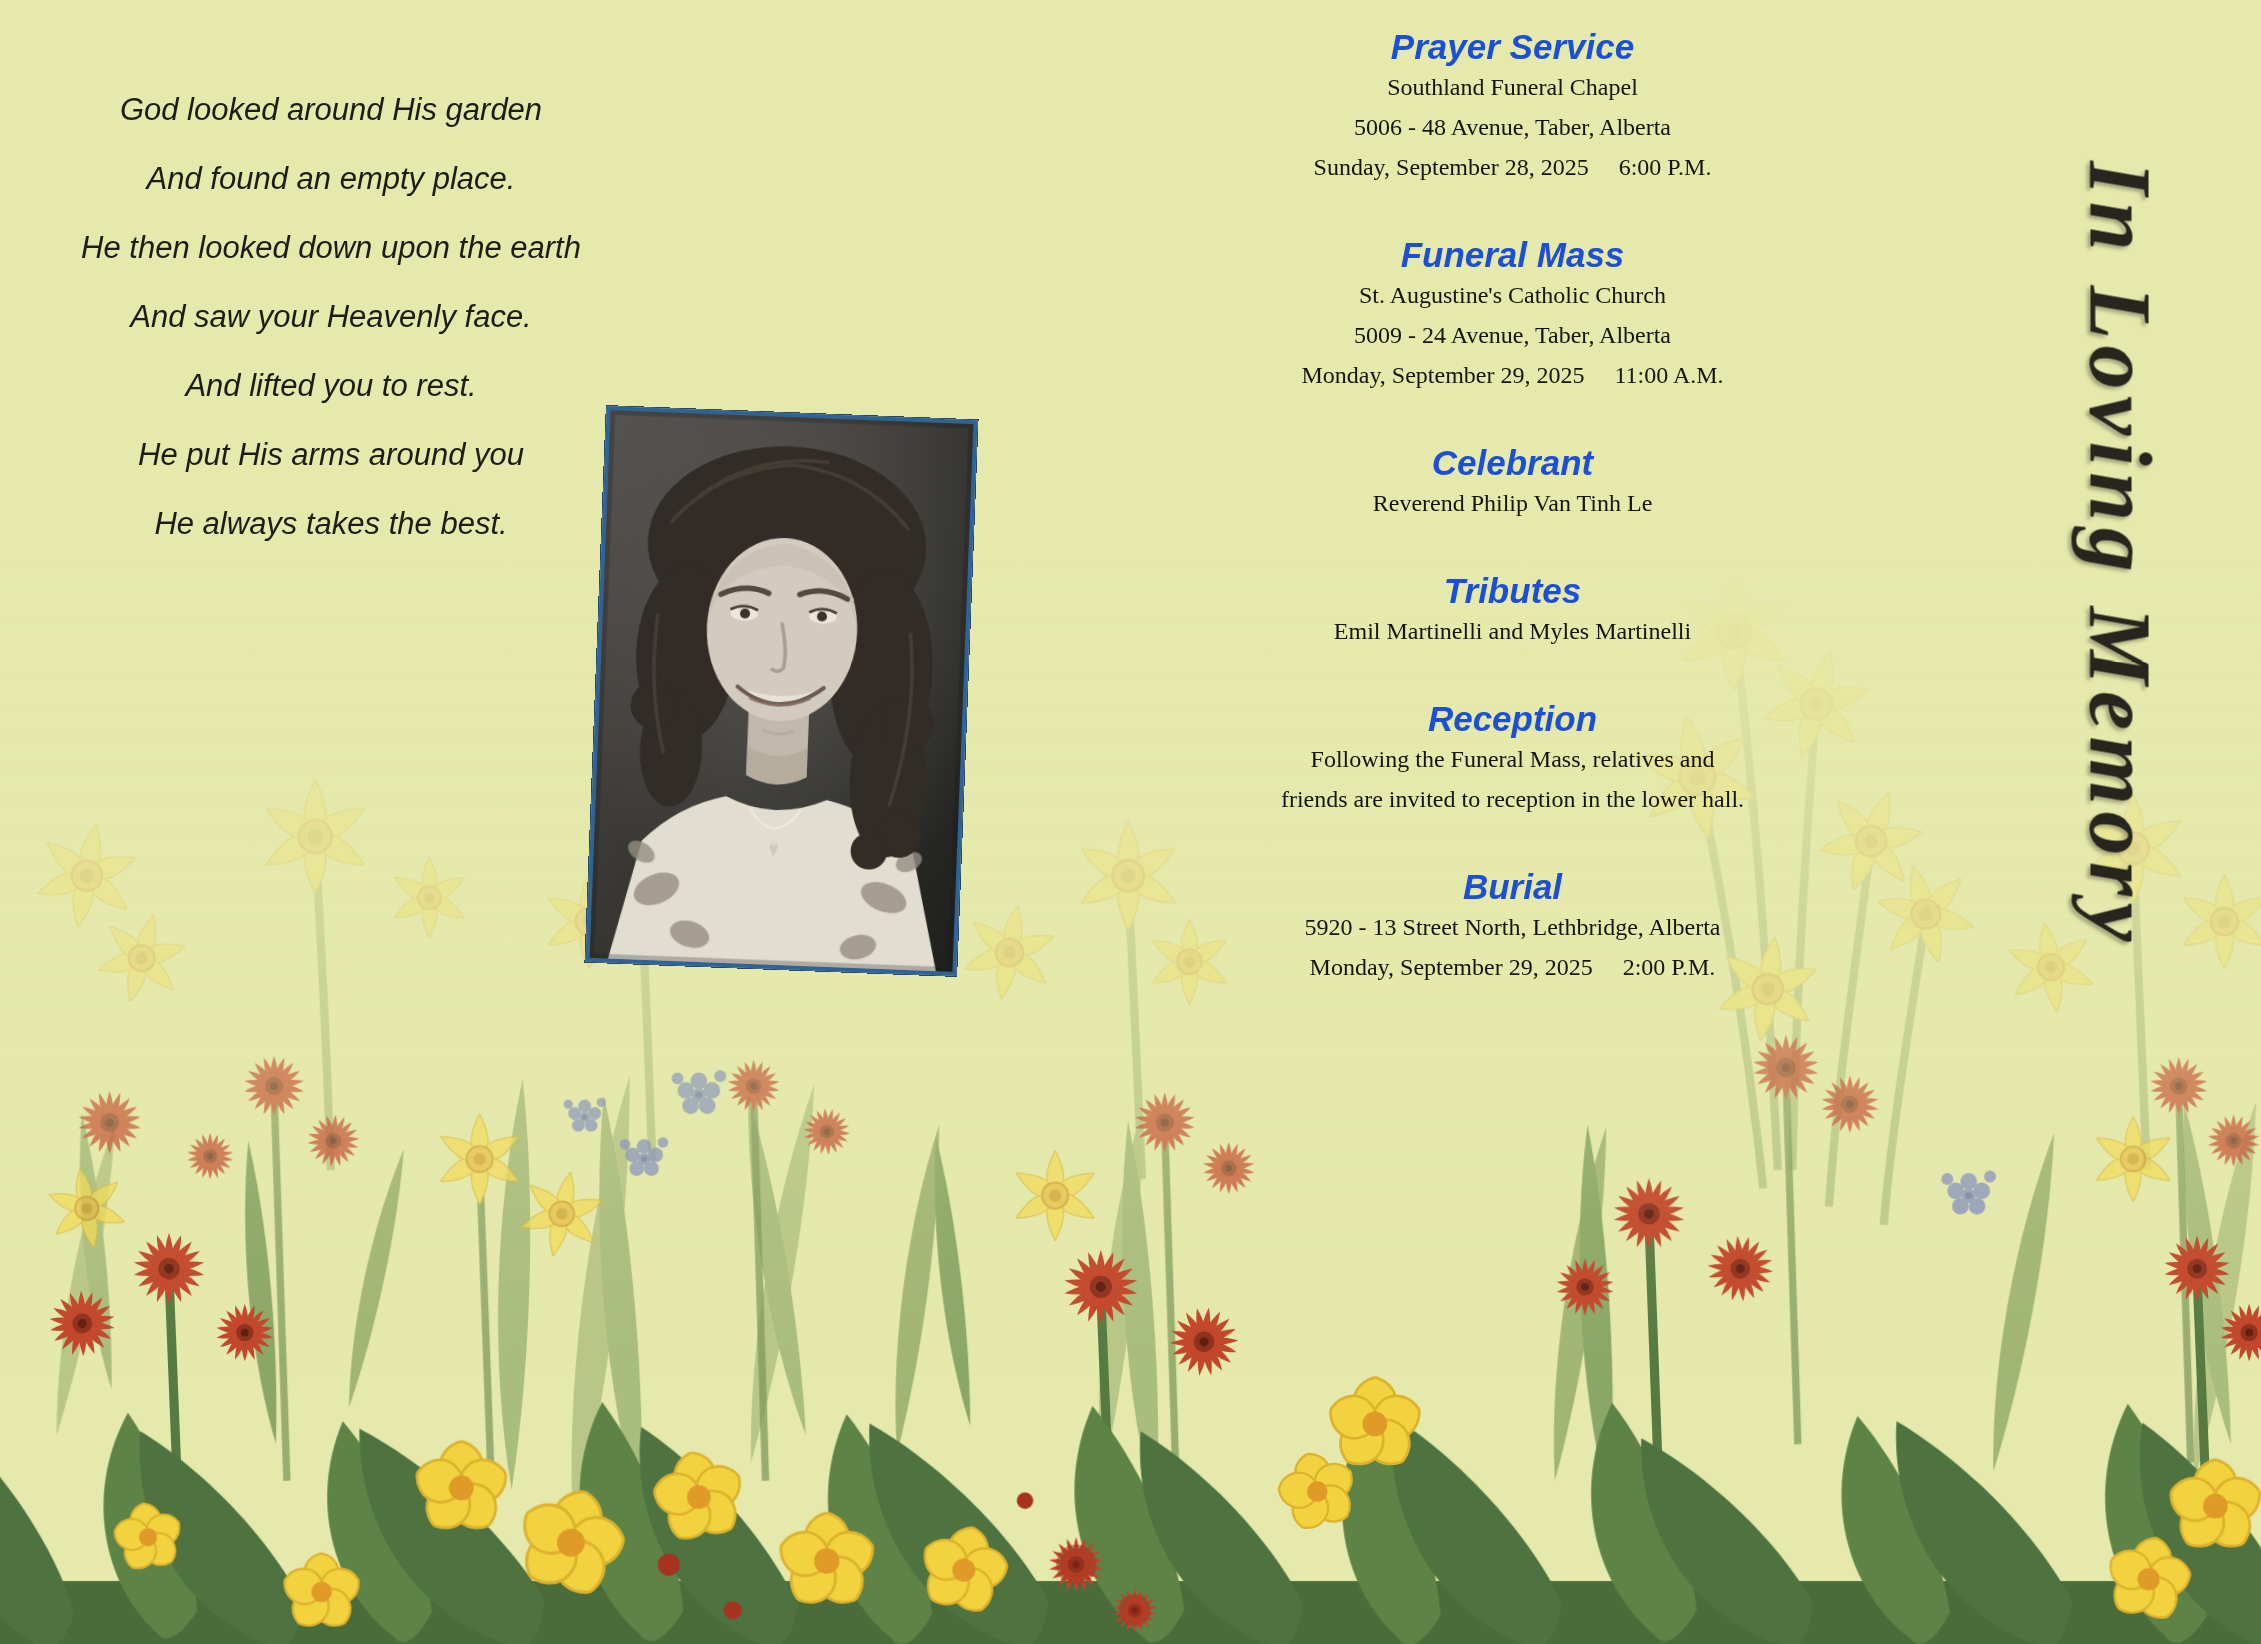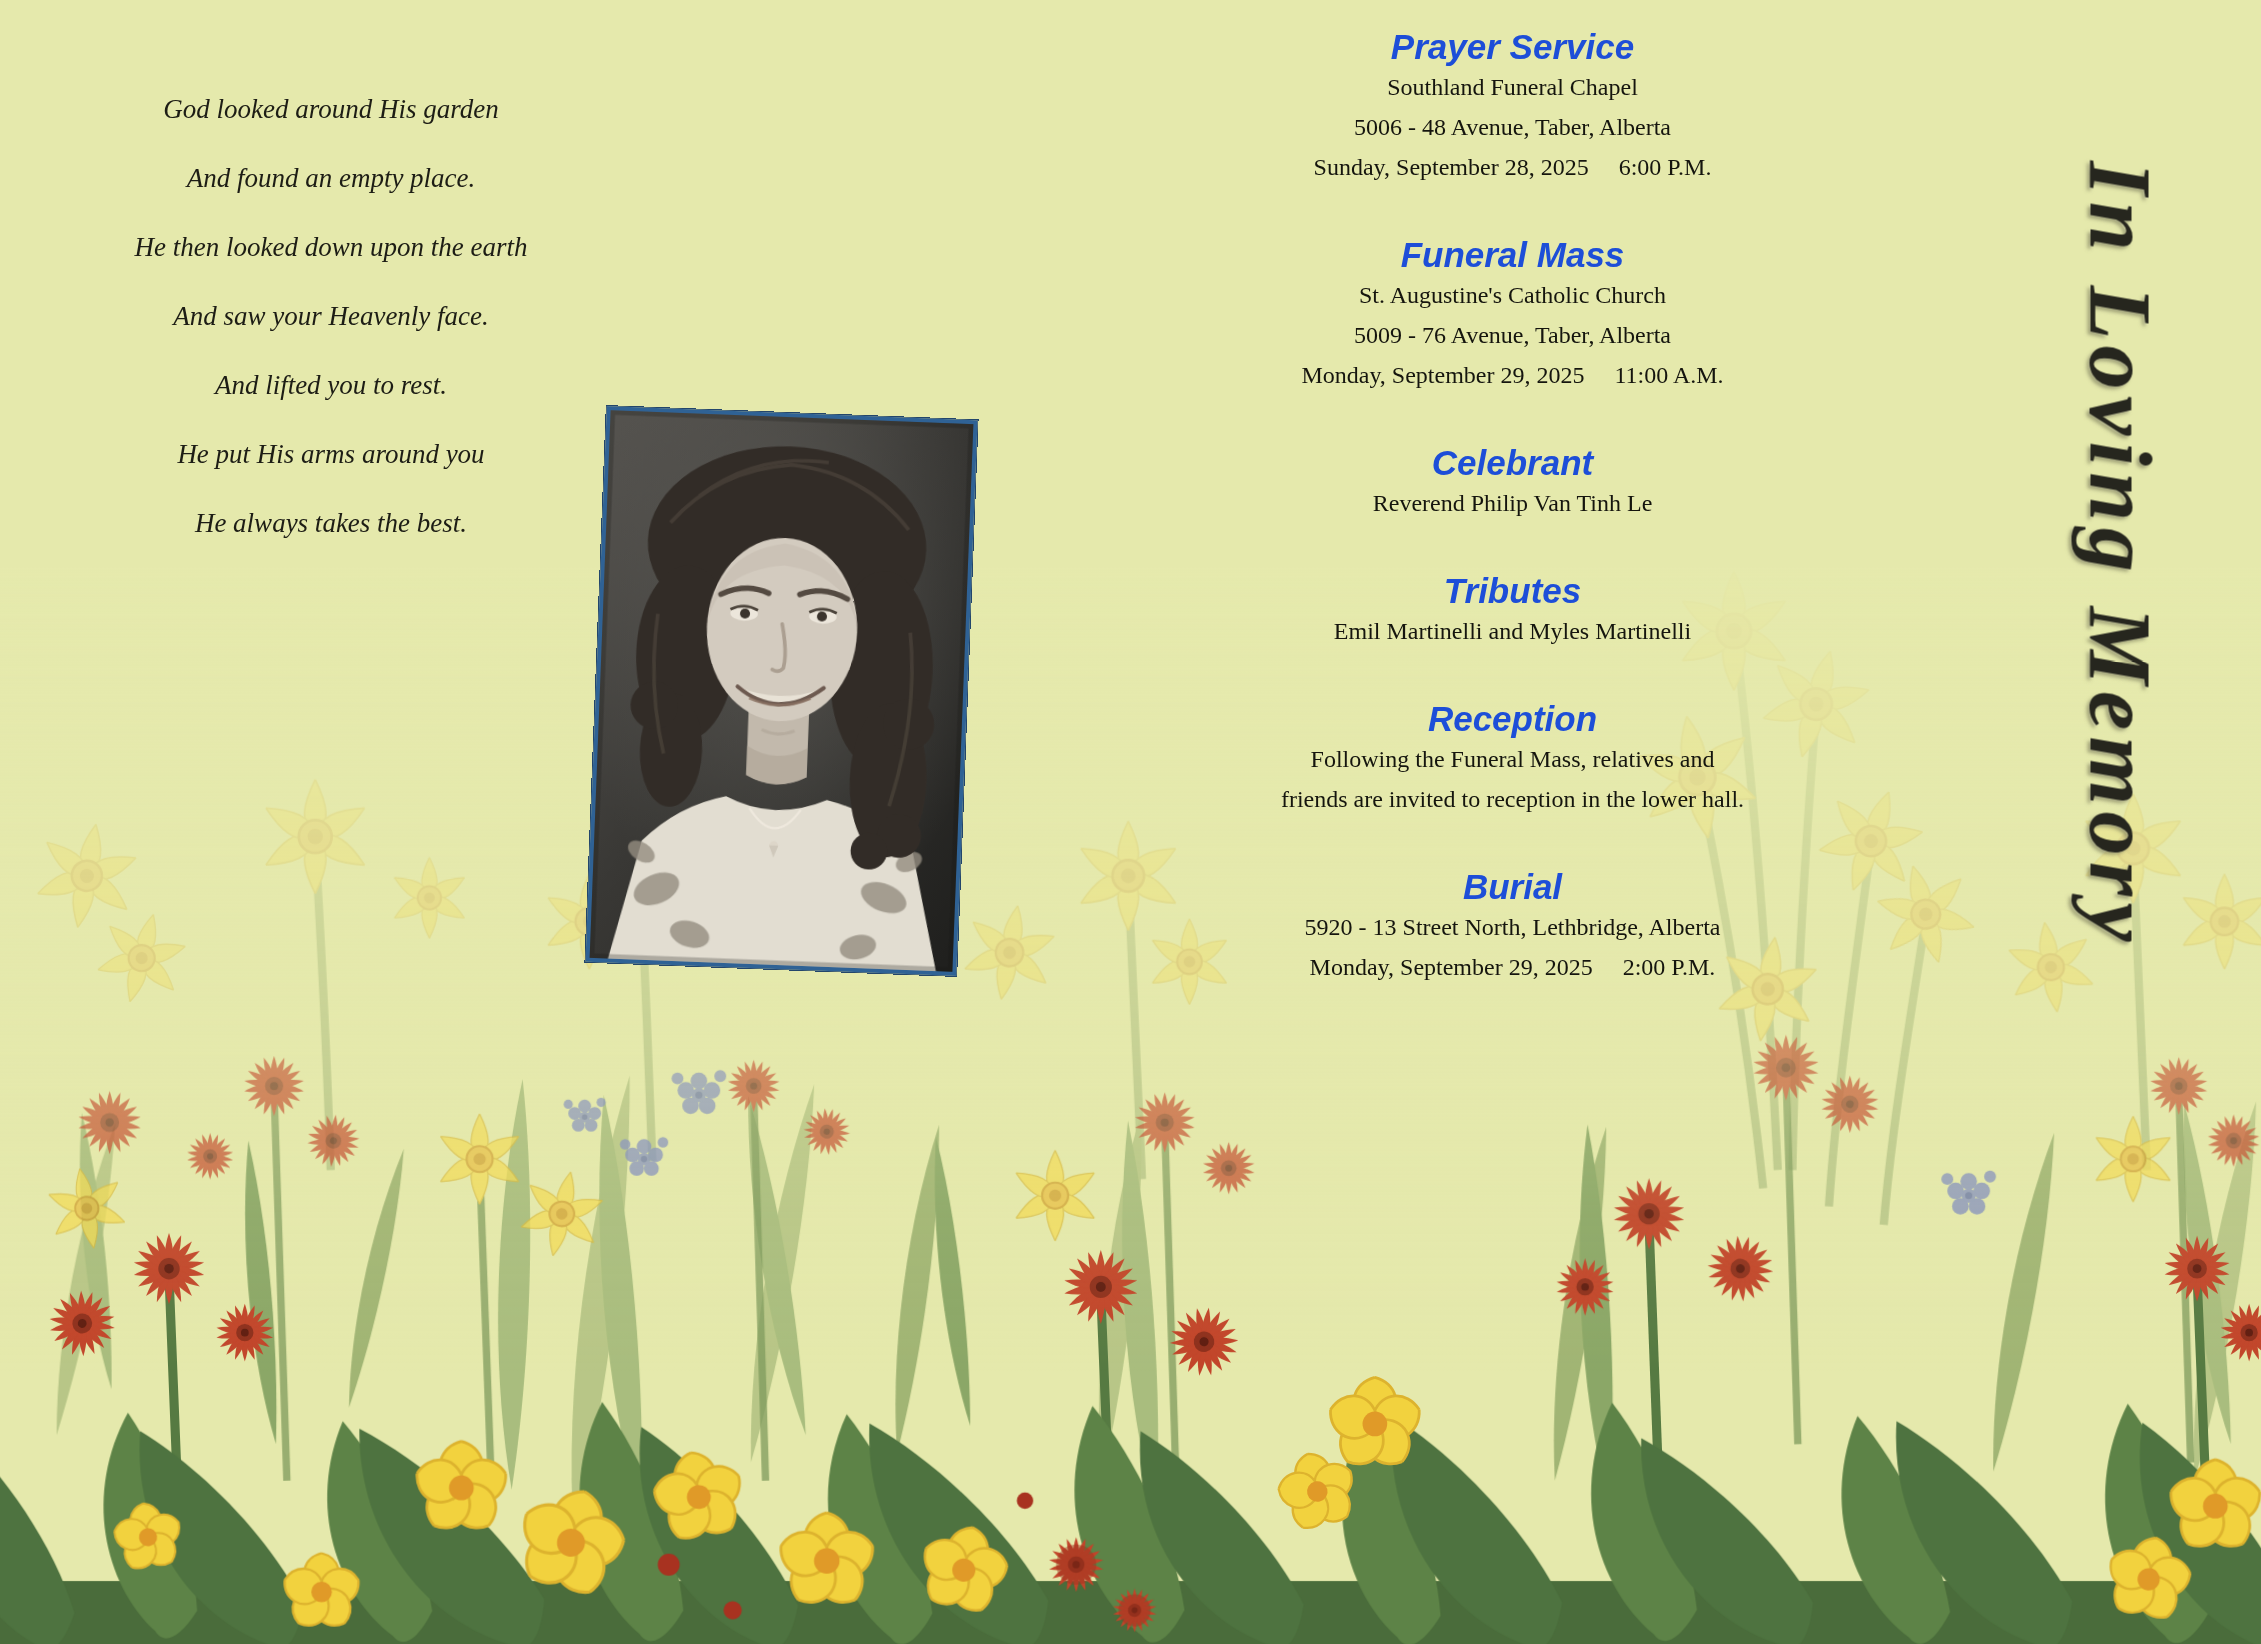--- a/index.html
+++ b/index.html
@@ -11,23 +11,23 @@
     font-family:"Liberation Serif",serif;
     color:#1d1d15;
   }
   
   .poem{
     position:absolute;left:57px;top:75px;width:548px;
     text-align:center;z-index:10;
   }
   .poem-line{
     font-style:italic;
-    font-size:27px;line-height:69px;
+    font-size:31px;line-height:69px;
     white-space:nowrap;
-    font-family:Liberation Serif, serif;
+    font-family:Liberation Sans, sans-serif;
   }
   
   .photo{
     position:absolute;left:596px;top:413px;width:371px;height:556px;
     transform:rotate(2.2deg);
     border:4.6px solid #2f6295;
     outline:0.9px solid #23466b;
     box-sizing:border-box;
     background:#2b2b29;
     z-index:5;
@@ -397,21 +397,21 @@
     <div class="svc-section">
       <div class="svc-title">Prayer Service</div>
       <div class="svc-line">Southland Funeral Chapel</div>
       <div class="svc-line">5006 - 48 Avenue, Taber, Alberta</div>
       <div class="svc-line">Sunday, September 28, 2025&nbsp;&nbsp;&nbsp;&nbsp;&nbsp;6:00 P.M.</div>
     </div>
 
     <div class="svc-section">
       <div class="svc-title">Funeral Mass</div>
       <div class="svc-line">St. Augustine's Catholic Church</div>
-      <div class="svc-line">5009 - 76 Avenue, Taber, Alberta</div>
+      <div class="svc-line">5009 - 24 Avenue, Taber, Alberta</div>
       <div class="svc-line">Monday, September 29, 2025&nbsp;&nbsp;&nbsp;&nbsp;&nbsp;11:00 A.M.</div>
     </div>
 
     <div class="svc-section">
       <div class="svc-title">Celebrant</div>
       <div class="svc-line">Reverend Philip Van Tinh Le</div>
     </div>
 
     <div class="svc-section">
       <div class="svc-title">Tributes</div>

